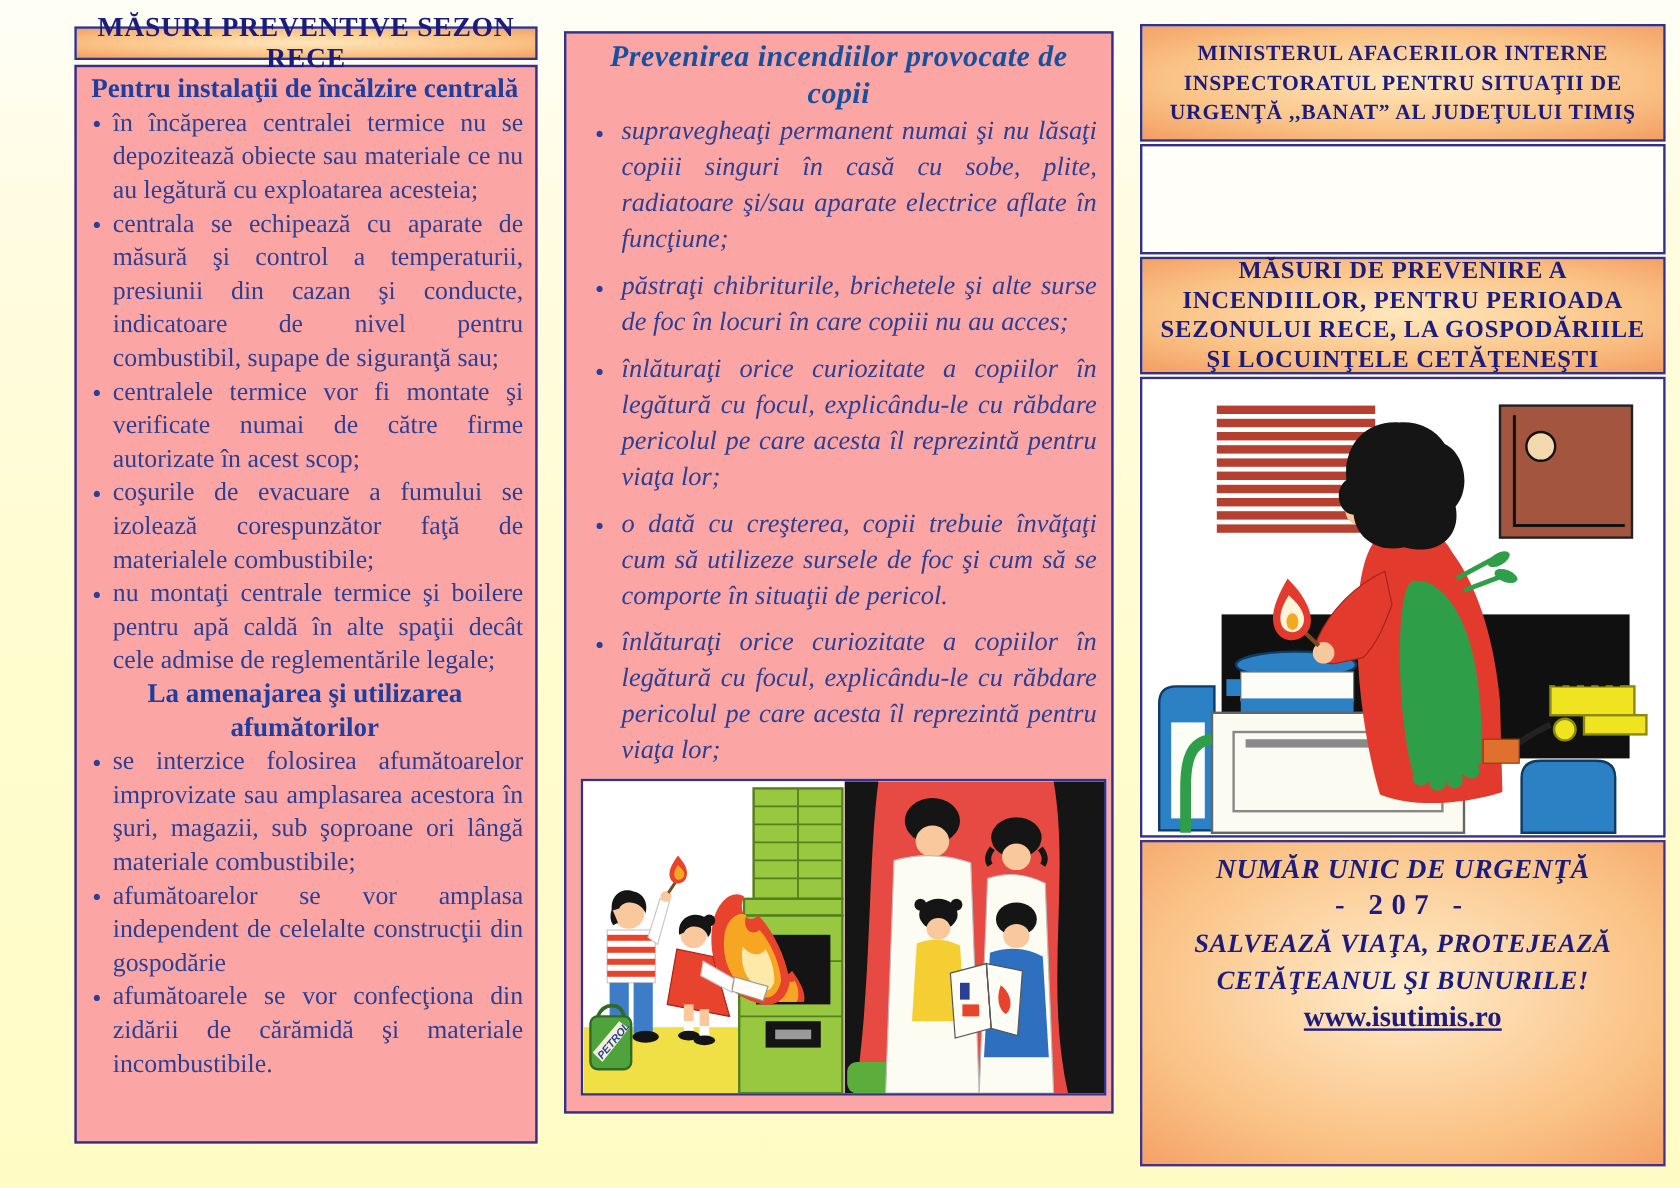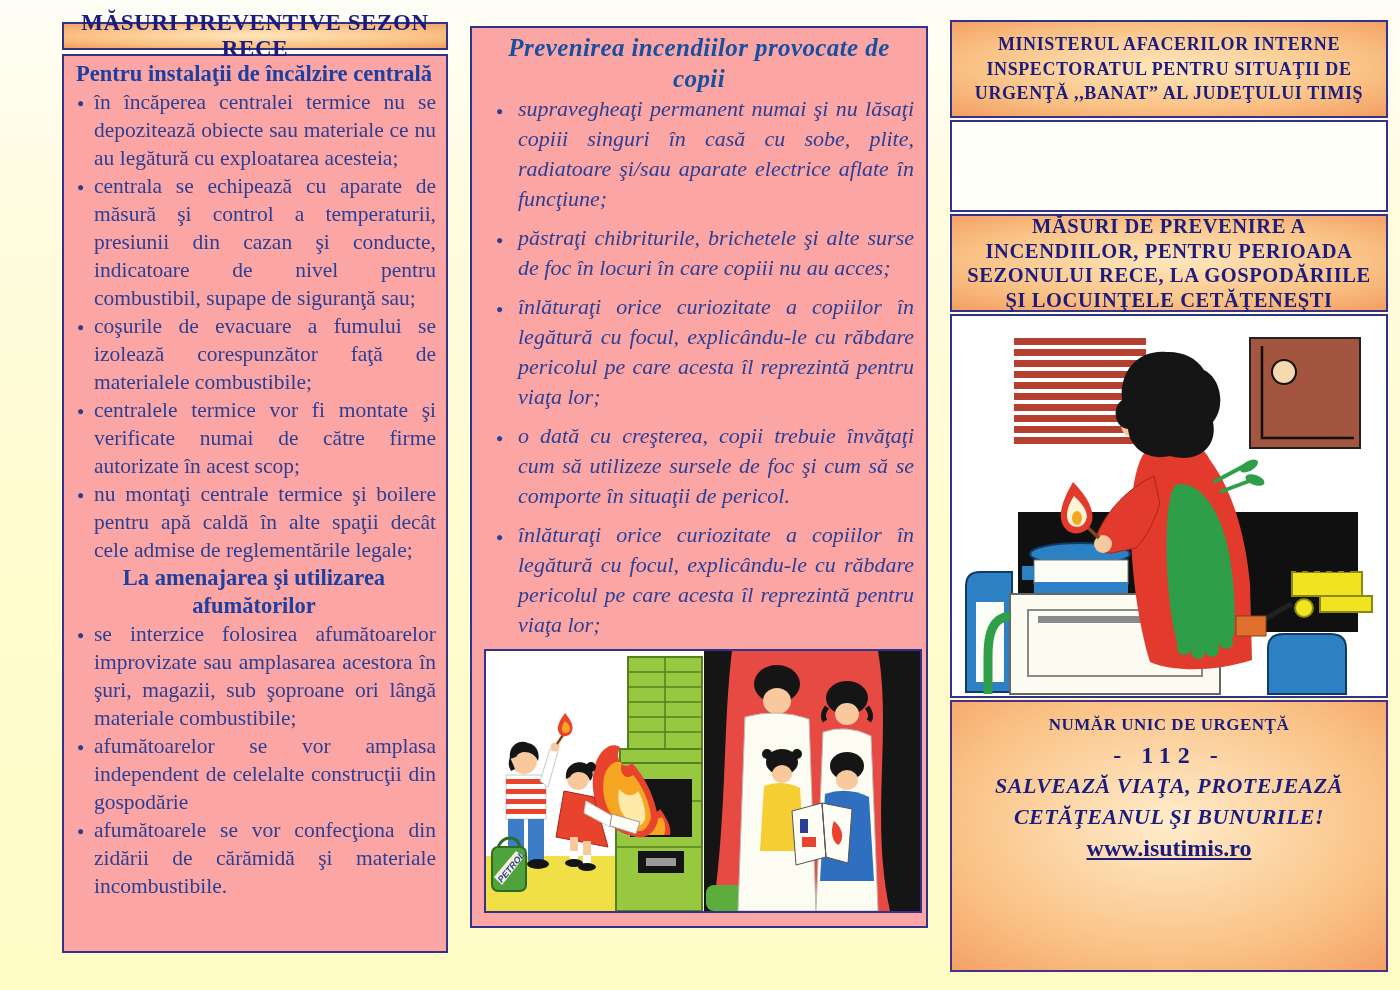--- a/index.html
+++ b/index.html
@@ -48,39 +48,39 @@
   #r-white{margin-top:2px;height:92px;background:#fffef8;border:2px solid #32328a;box-sizing:border-box;}
   #r-hdr2{margin-top:2px;height:98px;font-size:20.5px;text-align:center;}
   #r-illus{margin-top:2px;height:384px;border:2px solid #32328a;background:#ffffff;box-sizing:border-box;overflow:hidden;}
   #r-contact{
     margin-top:2px;height:272px;box-sizing:border-box;
     border:2px solid #483089;
     background:radial-gradient(95% 95% at 50% 45%, #ffeccb 0%, #fbc астра 0%, #fac285 52%, #f2955a 88%, #ee8a4b 100%);
     background:radial-gradient(95% 95% at 50% 45%, #ffeccb 0%, #fac285 52%, #f2955a 88%, #ee8a4b 100%);
     color:#1c1c7e;text-align:center;font-weight:bold;padding:8px 6px;
   }
-  .c-title{font-size:17px;line-height:30px;letter-spacing:0.5px;}
+  .c-title{font-size:23px;line-height:30px;letter-spacing:0.5px;font-style:italic;}
   .c-number{font-size:24px;line-height:30px;letter-spacing:7px;}
   .c-slogan{font-size:22px;line-height:31px;font-style:italic;letter-spacing:0.5px;}
   .c-addr{font-size:24px;line-height:30px;}
   .c-addr-block{margin-top:6px;}
   .c-web{font-size:24px;line-height:32px;text-decoration:underline;color:#1c1c7e;display:inline-block;}
 </style>
 </head>
 <body>
 
 <div class="panel" id="left-panel">
   <div class="hdr" id="left-header">MĂSURI PREVENTIVE SEZON RECE</div>
   <div class="body-box" id="left-body">
     <div class="sec-title">Pentru instalaţii de încălzire centrală</div>
     <ul class="bullets">
       <li>în încăperea centralei termice nu se depozitează obiecte sau materiale ce nu au legătură cu exploatarea acesteia;</li>
       <li>centrala se echipează cu aparate de măsură şi control a temperaturii, presiunii din cazan şi conducte, indicatoare de nivel pentru combustibil, supape de siguranţă sau;</li>
+      <li>centralele termice vor fi montate şi verificate numai de către firme autorizate în acest scop;</li>
       <li>coşurile de evacuare a fumului se izolează corespunzător faţă de materialele combustibile;</li>
-      <li>centralele termice vor fi montate şi verificate numai de către firme autorizate în acest scop;</li>
       <li>nu montaţi centrale termice şi boilere pentru apă caldă în alte spaţii decât cele admise de reglementările legale;</li>
     </ul>
     <div class="sec-title">La amenajarea şi utilizarea afumătorilor</div>
     <ul class="bullets">
       <li>se interzice folosirea afumătoarelor improvizate sau amplasarea acestora în şuri, magazii, sub şoproane ori lângă materiale combustibile;</li>
       <li>afumătoarelor se vor amplasa independent de celelalte construcţii din gospodărie</li>
       <li>afumătoarele se vor confecţiona din zidării de cărămidă şi materiale incombustibile.</li>
     </ul>
   </div>
 </div>
@@ -285,18 +285,18 @@
         <rect x="368" y="280" width="52" height="16" fill="#efe41f" stroke="#8a8a10" stroke-width="2"></rect>
         <circle cx="352" cy="292" r="9" fill="#efe41f" stroke="#8a8a10" stroke-width="2"></circle>
         <path d="M340,288 C322,296 310,306 300,312" stroke="#222222" stroke-width="5" fill="none"></path>
         <rect x="284" y="300" width="30" height="20" fill="#e0702e" stroke="#8a4312"></rect>
       </g>
     </svg>
   </div>
 
   <div id="r-contact">
     <div class="c-title">NUMĂR UNIC DE URGENŢĂ</div>
-    <div class="c-number">- 112 -</div>
+    <div class="c-number">- 207 -</div>
     <div class="c-slogan">SALVEAZĂ VIAŢA, PROTEJEAZĂ</div>
     <div class="c-slogan">CETĂŢEANUL ŞI BUNURILE!</div>
     <a class="c-web" href="#">www.isutimis.ro</a>
   </div>
 </div>
 
 </body></html>

